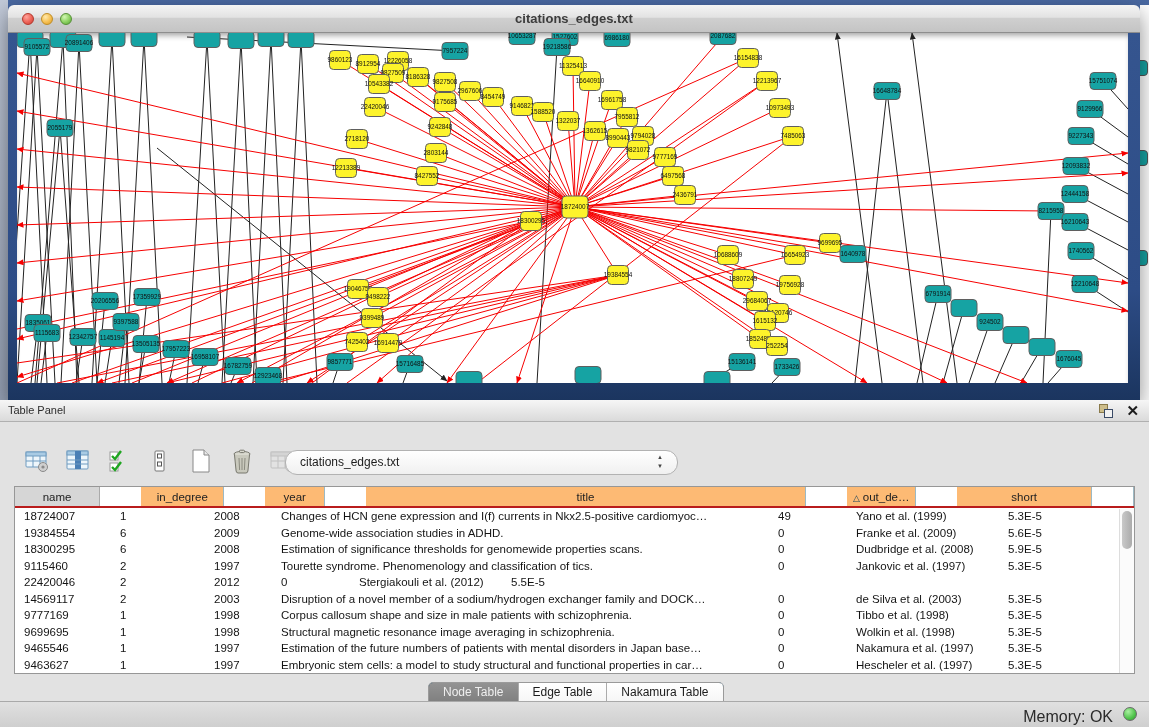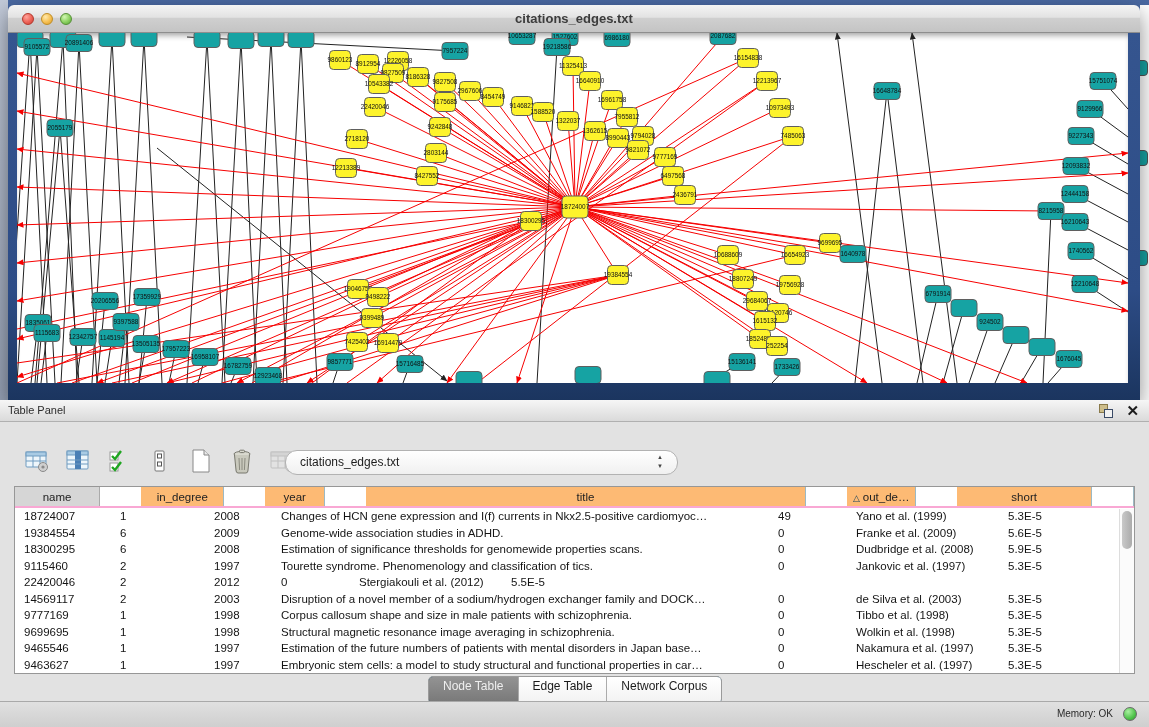--- a/index.html
+++ b/index.html
@@ -56,45 +56,45 @@
   .fx small { font-size:10px; }
   .combo { position:absolute; left:285px; top:50px; width:393px; height:25px;
     background:linear-gradient(180deg,#ffffff,#f0f0f0); border:1px solid #b2b2b2;
     border-radius:12px; font-size:12px; color:#1d1d1d; line-height:23px;
     padding-left:14px; cursor:pointer; }
   .combo .arrows { position:absolute; right:14px; top:2px; font-size:6px; color:#444;
     line-height:9px; text-align:center; }
 
   .tbl { position:absolute; left:14px; top:86px; width:1121px; height:188px;
     background:#fff; border:1px solid #979797; overflow:hidden; }
-  .thead { display:flex; height:21px; border-bottom:2px solid #f9a8d4;gap:41px; }
+  .thead { display:flex; height:21px; border-bottom:2px solid #b91c1c;gap:41px; }
   .th { background:#fdba74; border-right:1px solid #9cb9c4; font-size:11.5px;
     color:#222; text-align:center; line-height:20px; overflow:hidden; white-space:nowrap; cursor:pointer; }
   .th.gray { background:#d6d6d6; border-right:1px solid #aaa; }
   .sortmark { font-size:9px; color:#17435e; margin-right:3px; }
   .trow { display:flex; height:16.5px; font-size:11.5px; color:#141414; cursor:default; }
   .td { padding-left:9px; white-space:nowrap; overflow:hidden; text-overflow:clip; line-height:16.5px; }
   .c0{width:96px;} .c1{width:94px;} .c2{width:67px;} .c3{width:497px;}
   .c4{width:78px;} .c5{width:152px;} .c6{flex:1;}
   .vscroll { position:absolute; right:0; top:22px; width:15px; height:165px;
     background:#fbfbfb; border-left:1px solid #ddd; }
   .vthumb { position:absolute; left:2px; top:2px; width:10px; height:38px;
     background:linear-gradient(90deg,#c9c9c9,#ababab); border-radius:6px; cursor:pointer; }
 
-  .tabs { position:absolute; left:428px; top:276px; height:28px; display:flex;
+  .tabs { position:absolute; left:428px; top:282px; height:28px; display:flex;
     border:1px solid #9a9a9a; border-radius:5px; overflow:hidden;
     background:#0c4a6e; box-shadow:0 1px 0 rgba(255,255,255,.7); }
   .tab { font-size:12px; line-height:19px; text-align:center; padding:0 14px;
     color:#1b1b1b; border-right:1px solid #ababab; cursor:pointer; background:linear-gradient(180deg,#ffffff,#f2f2f2); }
   .tab:last-child { border-right:none; }
   .tab.active { background:linear-gradient(180deg,#939393,#787878); color:#efefef; }
 
   .statusbar { position:absolute; left:0; top:301px; width:100%; height:26px;
     background:linear-gradient(180deg,#e0e0e0,#cfcfcf); border-top:1px solid #a9a9a9; }
-  .mem { position:absolute; right:36px; top:6px; font-size:10px; color:#2a2a2a; }
+  .mem { position:absolute; right:36px; top:6px; font-size:16px; color:#2a2a2a; }
   .memdot { position:absolute; right:12px; top:5px; width:14px; height:14px; border-radius:50%;
     background:radial-gradient(circle at 35% 30%,#a9f0a0,#4fc34a 60%,#2f9b30);
     border:1px solid #6a6a6a; }
 </style>
 </head>
 <body>
 
 <div class="stage">
 
   <div class="desk"></div>
@@ -669,21 +669,21 @@
           </div>
         </div>
       <div class="vscroll">
         <div class="vthumb"></div>
       </div>
     </div>
 
     <div class="tabs" id="tabs">
         <div class="tab active">Node Table</div>
         <div class="tab">Edge Table</div>
-        <div class="tab">Network Corpus</div>
+        <div class="tab">Nakamura Table</div>
       </div>
 
     <div class="statusbar">
       <span class="mem">Memory: OK</span>
       <span class="memdot"></span>
     </div>
   </div>
 </div>
 
 </body></html>

